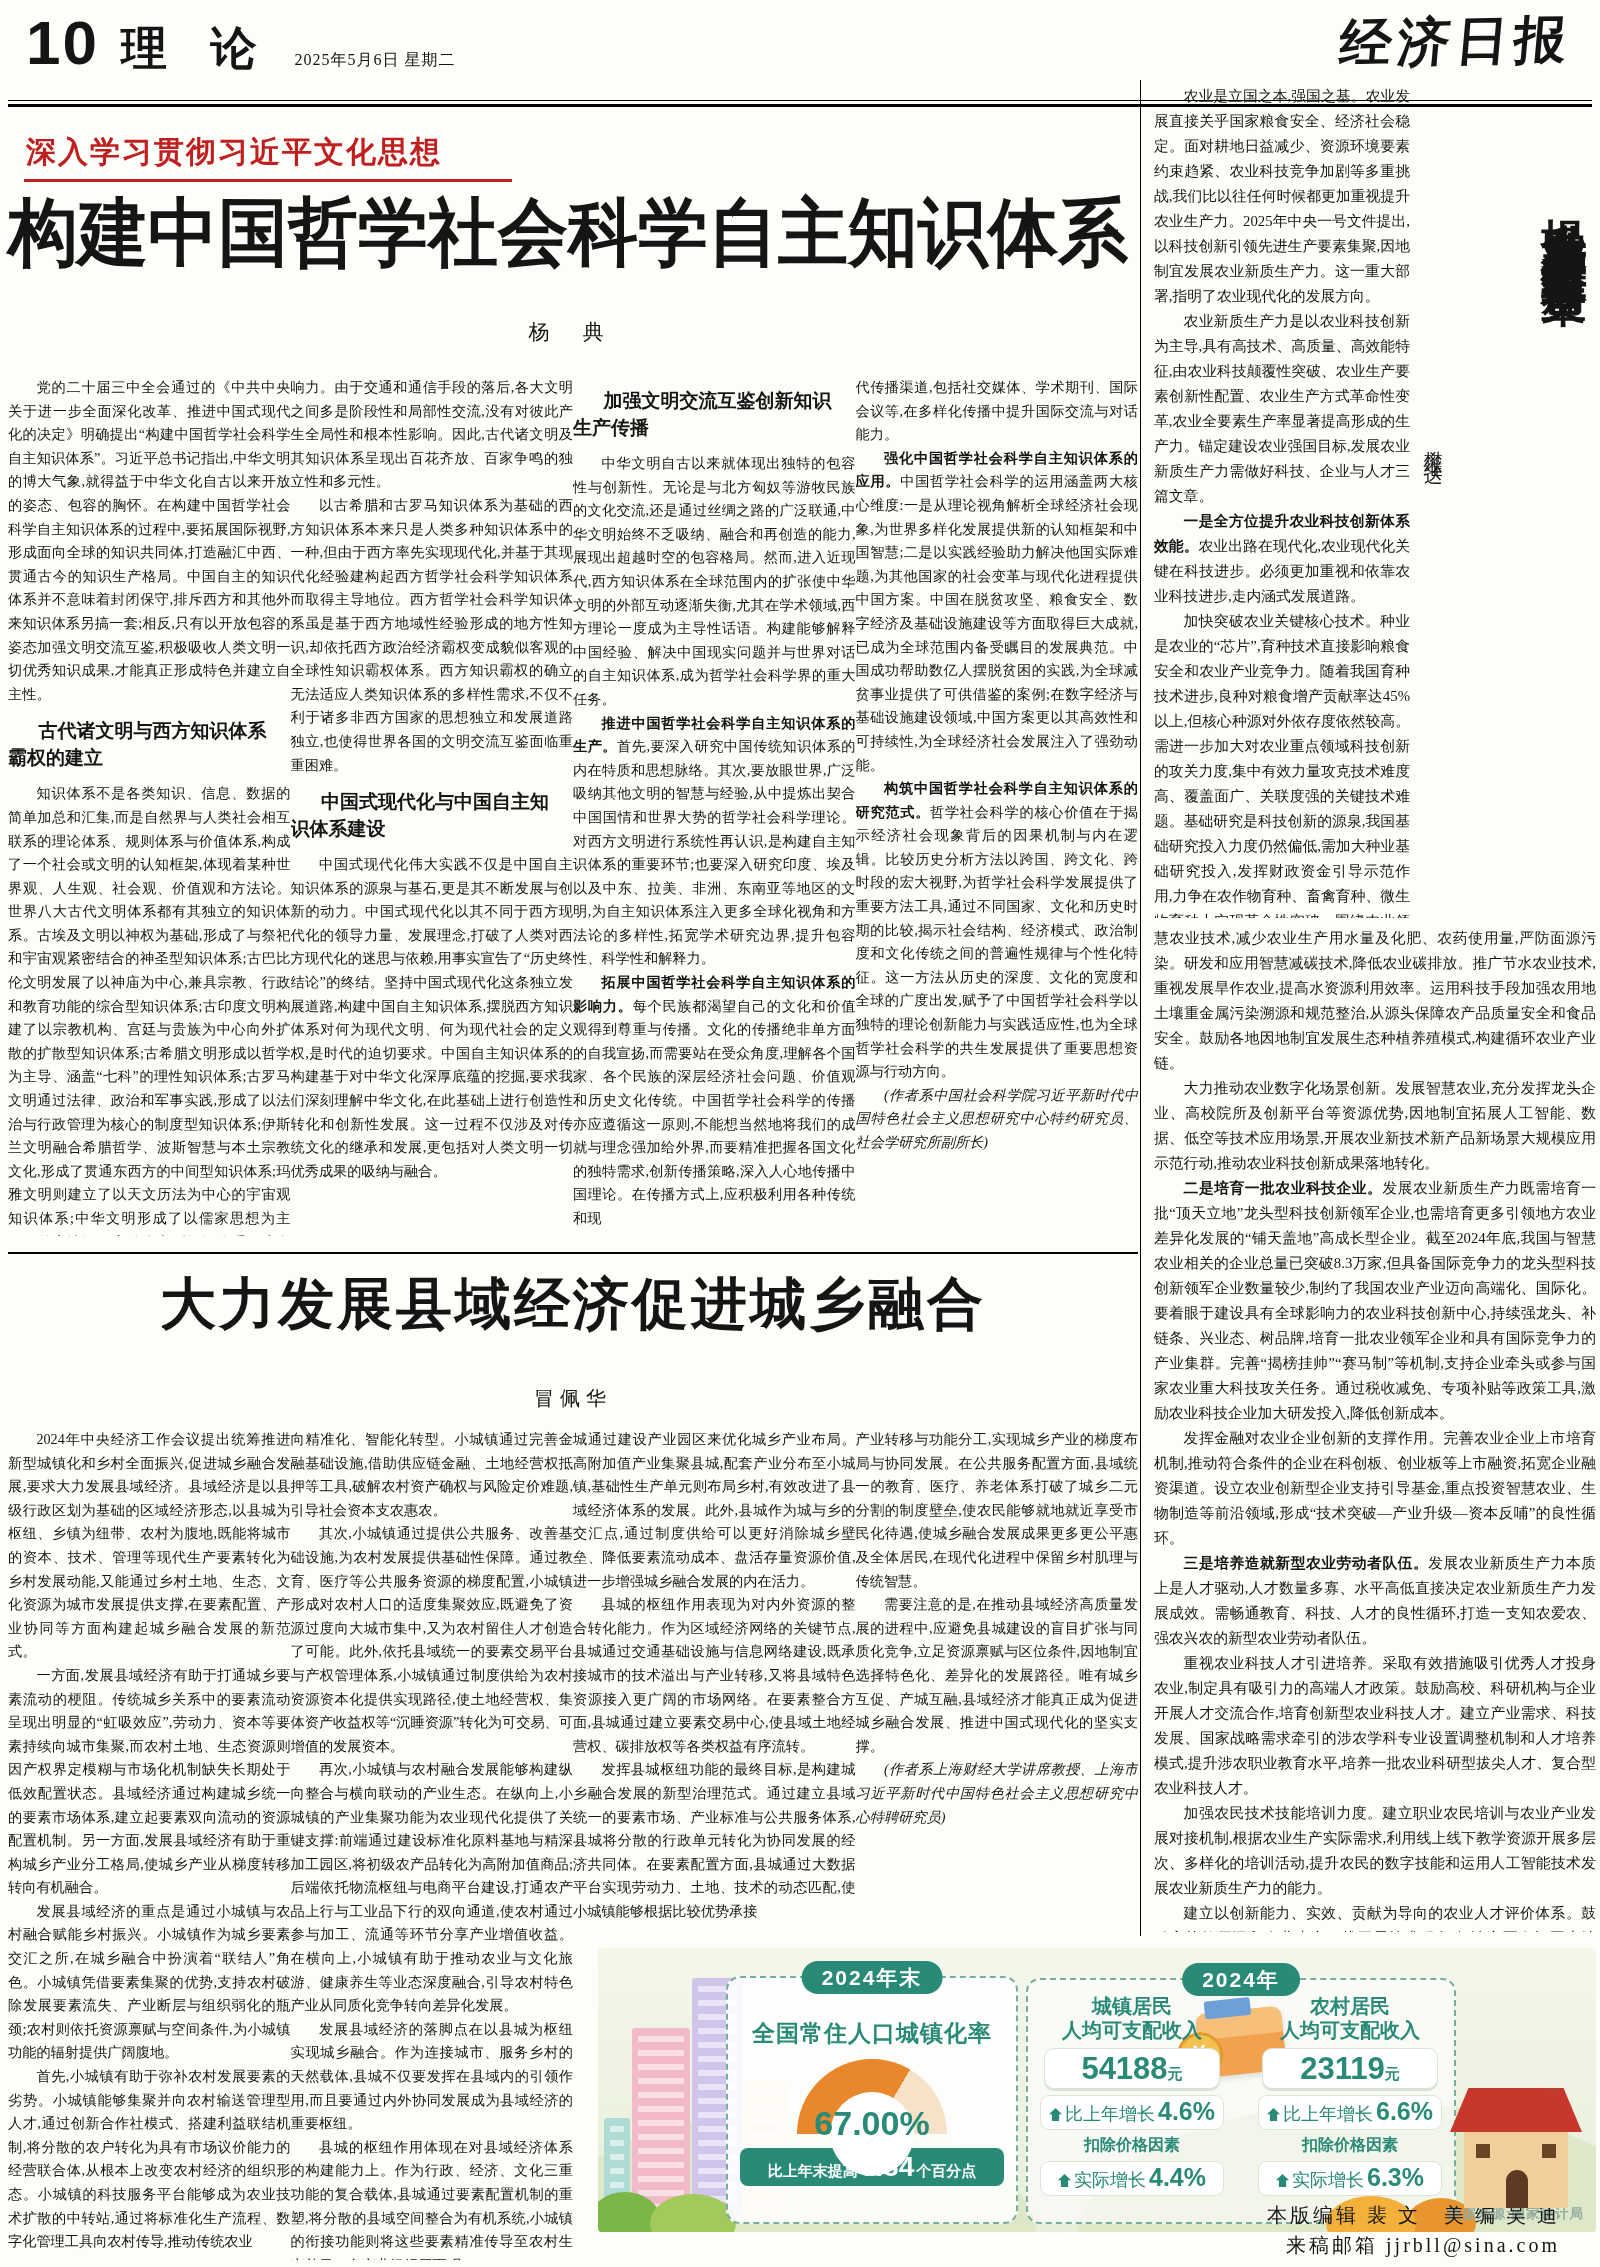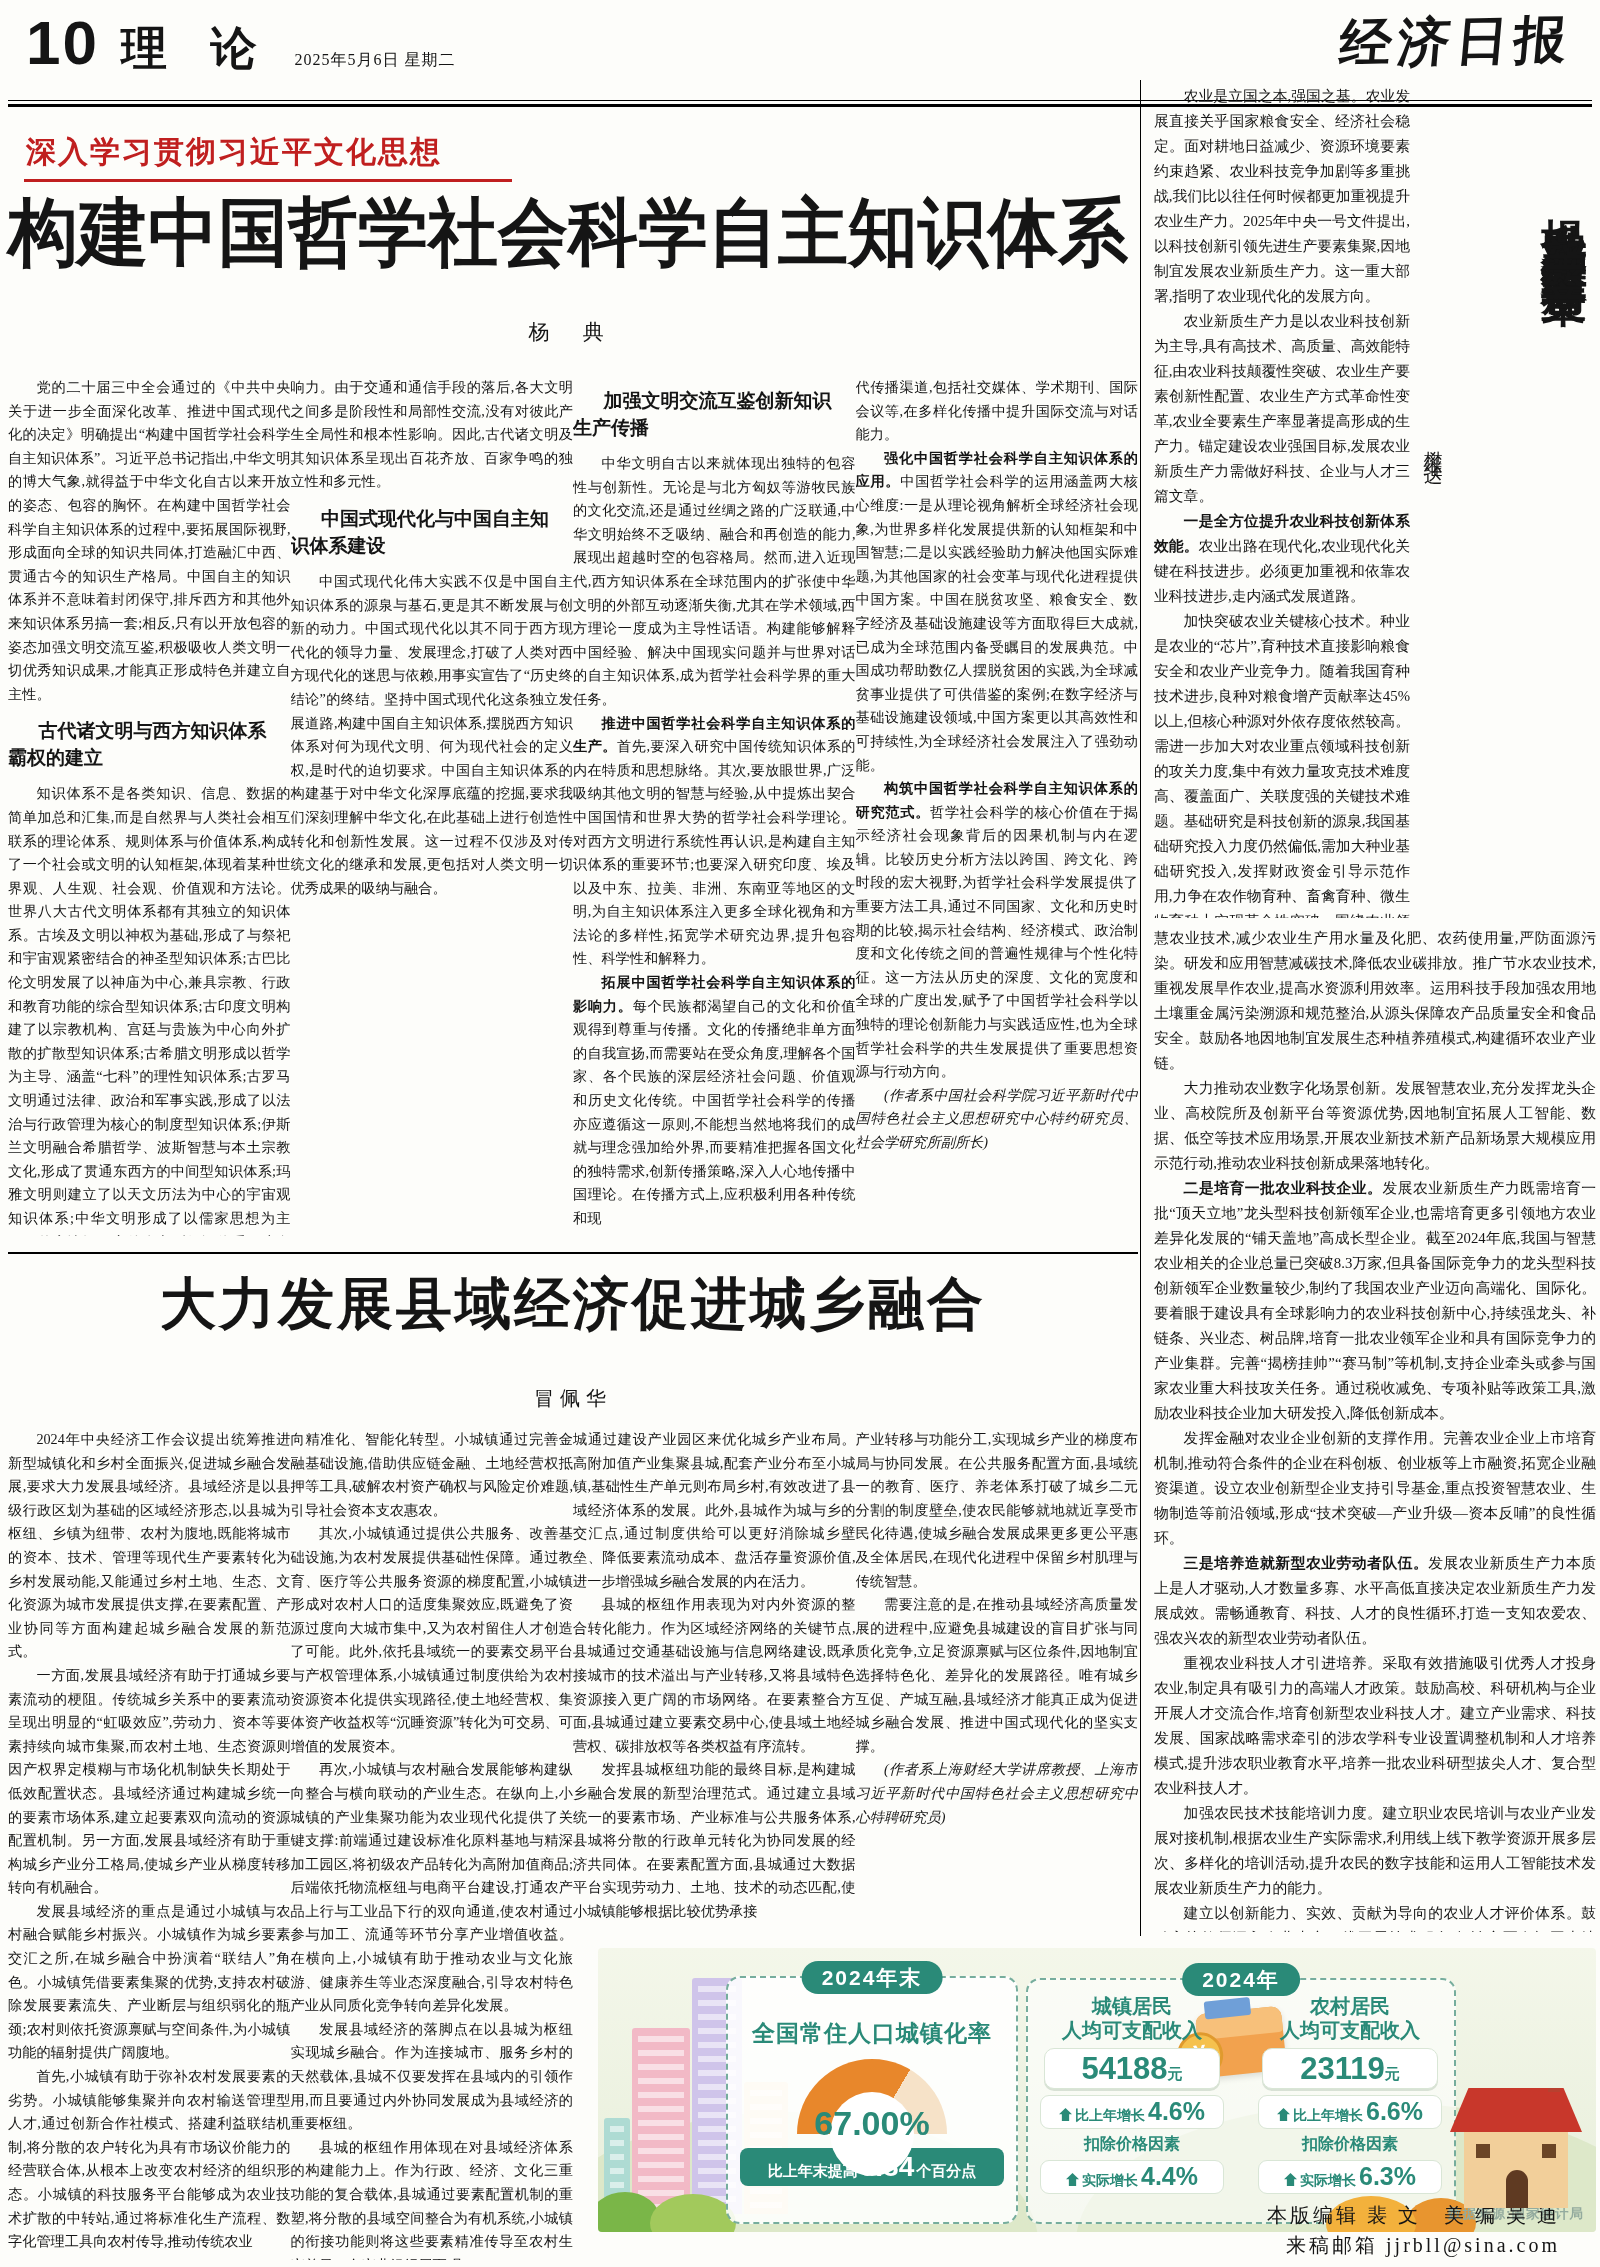--- a/index.html
+++ b/index.html
@@ -65,21 +65,21 @@
   .gauge-note{margin:8px 12px 0;background:#2a8a78;color:#fff;border-radius:8px;padding:5px 4px;display:flex;align-items:baseline;justify-content:center;gap:2px;}
   .gauge-note .s{font-size:15px;font-weight:700;}
   .gauge-note .b{font:900 28px/1 "Liberation Sans",sans-serif;}
   .card-r{left:428px;top:30px;width:430px;height:246px;display:flex;justify-content:space-between;padding:14px 12px 0;box-sizing:border-box;background:rgba(255,255,255,.62);}
   .grp{width:184px;text-align:center;position:relative;z-index:2;}
   .grp .lbl{color:#2a8a78;font-weight:700;font-size:20px;line-height:24px;}
   .valbox{background:#fff;border:1px solid #d9e6d6;border-radius:10px;margin:6px 4px;padding:4px 0;box-shadow:0 2px 0 rgba(120,150,120,.25);color:#2a8a78;}
   .valbox .v{font:900 31px/1 "Liberation Sans",sans-serif;}
   .valbox .u{font-size:15px;font-weight:700;}
   .growbox{background:#fff;border:1px solid #d9e6d6;border-radius:9px;margin:5px 0;padding:3px 2px;color:#2a8a78;display:flex;align-items:baseline;justify-content:center;gap:3px;}
-  .growbox .t{font-size:14px;font-weight:700;}
+  .growbox .t{font-size:18px;font-weight:400;}
   .growbox .v{font:900 25px/1 "Liberation Sans",sans-serif;}
   .deflab{color:#2a8a78;font-weight:700;font-size:16px;margin-top:3px;}
   .up{display:inline-block;width:13px;height:13px;background:#2a8a78;clip-path:polygon(50% 0,100% 48%,78% 48%,78% 100%,22% 100%,22% 48%,0 48%);transform:translateY(1px);}
   .wallet{position:absolute;left:50%;top:30px;transform:translateX(-50%) rotate(-6deg);width:86px;height:64px;background:#f2a24e;border-radius:10px;z-index:1;box-shadow:0 3px 6px rgba(0,0,0,.12);}
   .wallet::before{content:"";position:absolute;left:0;top:0;width:100%;height:26px;background:#f7c07a;border-radius:10px 10px 4px 4px;}
   .wallet .cardchip{position:absolute;left:10px;top:-12px;width:46px;height:18px;background:#6f9fd8;border-radius:3px;}
   .coin{position:absolute;left:-22px;top:18px;width:40px;height:40px;background:#f5c14e;border:3px solid #e09a2e;border-radius:50%;color:#fff;font:900 22px/36px "Liberation Sans",sans-serif;text-align:center;}
   .house{position:absolute;right:14px;bottom:24px;width:132px;z-index:1;}
   .chimney{position:absolute;right:22px;top:-18px;width:12px;height:22px;background:#b8402f;}
   .smoke{position:absolute;right:10px;top:-34px;width:22px;height:14px;background:#a9bfb2;border-radius:8px;}
@@ -108,20 +108,21 @@
   <div class="a1-headline">构建中国哲学社会科学自主知识体系</div>
   <div class="a1-byline">杨  典</div>
   <div class="cols a1-cols">
     <div class="col">
         <p class="para">党的二十届三中全会通过的《中共中央关于进一步全面深化改革、推进中国式现代化的决定》明确提出“构建中国哲学社会科学自主知识体系”。习近平总书记指出,中华文明的博大气象,就得益于中华文化自古以来开放的姿态、包容的胸怀。在构建中国哲学社会科学自主知识体系的过程中,要拓展国际视野,形成面向全球的知识共同体,打造融汇中西、贯通古今的知识生产格局。中国自主的知识体系并不意味着封闭保守,排斥西方和其他外来知识体系另搞一套;相反,只有以开放包容的姿态加强文明交流互鉴,积极吸收人类文明一切优秀知识成果,才能真正形成特色并建立自主性。</p>
         <div class="subhead">古代诸文明与西方知识体系霸权的建立</div>
         <p class="para">知识体系不是各类知识、信息、数据的简单加总和汇集,而是自然界与人类社会相互联系的理论体系、规则体系与价值体系,构成了一个社会或文明的认知框架,体现着某种世界观、人生观、社会观、价值观和方法论。世界八大古代文明体系都有其独立的知识体系。古埃及文明以神权为基础,形成了与祭祀和宇宙观紧密结合的神圣型知识体系;古巴比伦文明发展了以神庙为中心,兼具宗教、行政和教育功能的综合型知识体系;古印度文明构建了以宗教机构、宫廷与贵族为中心向外扩散的扩散型知识体系;古希腊文明形成以哲学为主导、涵盖“七科”的理性知识体系;古罗马文明通过法律、政治和军事实践,形成了以法治与行政管理为核心的制度型知识体系;伊斯兰文明融合希腊哲学、波斯智慧与本土宗教文化,形成了贯通东西方的中间型知识体系;玛雅文明则建立了以天文历法为中心的宇宙观知识体系;中华文明形成了以儒家思想为主干、兼容诸子百家的人文型知识体系。这套庞大的传统知识体系不但有效维护了中华民族的文化自信和意识形态安全,同时扩展了中国的政治、经济和社会影</p>
       </div>
     <div class="col">
         <p class="para cont">响力。由于交通和通信手段的落后,各大文明之间多是阶段性和局部性交流,没有对彼此产生全局性和根本性影响。因此,古代诸文明及其知识体系呈现出百花齐放、百家争鸣的独立性和多元性。</p>
+        <p class="para">以古希腊和古罗马知识体系为基础的西方知识体系本来只是人类多种知识体系中的一种,但由于西方率先实现现代化,并基于其现代化经验建构起西方哲学社会科学知识体系而取得主导地位。西方哲学社会科学知识体系虽是基于西方地域性经验形成的地方性知识,却依托西方政治经济霸权变成貌似客观的全球性知识霸权体系。西方知识霸权的确立无法适应人类知识体系的多样性需求,不仅不利于诸多非西方国家的思想独立和发展道路独立,也使得世界各国的文明交流互鉴面临重重困难。</p>
         <div class="subhead">中国式现代化与中国自主知识体系建设</div>
         <p class="para">中国式现代化伟大实践不仅是中国自主知识体系的源泉与基石,更是其不断发展与创新的动力。中国式现代化以其不同于西方现代化的领导力量、发展理念,打破了人类对西方现代化的迷思与依赖,用事实宣告了“历史终结论”的终结。坚持中国式现代化这条独立发展道路,构建中国自主知识体系,摆脱西方知识体系对何为现代文明、何为现代社会的定义权,是时代的迫切要求。中国自主知识体系的构建基于对中华文化深厚底蕴的挖掘,要求我们深刻理解中华文化,在此基础上进行创造性转化和创新性发展。这一过程不仅涉及对传统文化的继承和发展,更包括对人类文明一切优秀成果的吸纳与融合。</p>
       </div>
     <div class="col">
         <div class="subhead">加强文明交流互鉴创新知识生产传播</div>
         <p class="para">中华文明自古以来就体现出独特的包容性与创新性。无论是与北方匈奴等游牧民族的文化交流,还是通过丝绸之路的广泛联通,中华文明始终不乏吸纳、融合和再创造的能力,展现出超越时空的包容格局。然而,进入近现代,西方知识体系在全球范围内的扩张使中华文明的外部互动逐渐失衡,尤其在学术领域,西方理论一度成为主导性话语。构建能够解释中国经验、解决中国现实问题并与世界对话的自主知识体系,成为哲学社会科学界的重大任务。</p>
         <p class="para"><b class="lead">推进中国哲学社会科学自主知识体系的生产。</b>首先,要深入研究中国传统知识体系的内在特质和思想脉络。其次,要放眼世界,广泛吸纳其他文明的智慧与经验,从中提炼出契合中国国情和世界大势的哲学社会科学理论。对西方文明进行系统性再认识,是构建自主知识体系的重要环节;也要深入研究印度、埃及以及中东、拉美、非洲、东南亚等地区的文明,为自主知识体系注入更多全球化视角和方法论的多样性,拓宽学术研究边界,提升包容性、科学性和解释力。</p>
         <p class="para"><b class="lead">拓展中国哲学社会科学自主知识体系的影响力。</b>每个民族都渴望自己的文化和价值观得到尊重与传播。文化的传播绝非单方面的自我宣扬,而需要站在受众角度,理解各个国家、各个民族的深层经济社会问题、价值观和历史文化传统。中国哲学社会科学的传播亦应遵循这一原则,不能想当然地将我们的成就与理念强加给外界,而要精准把握各国文化的独特需求,创新传播策略,深入人心地传播中国理论。在传播方式上,应积极利用各种传统和现</p>
       </div>
     <div class="col">

